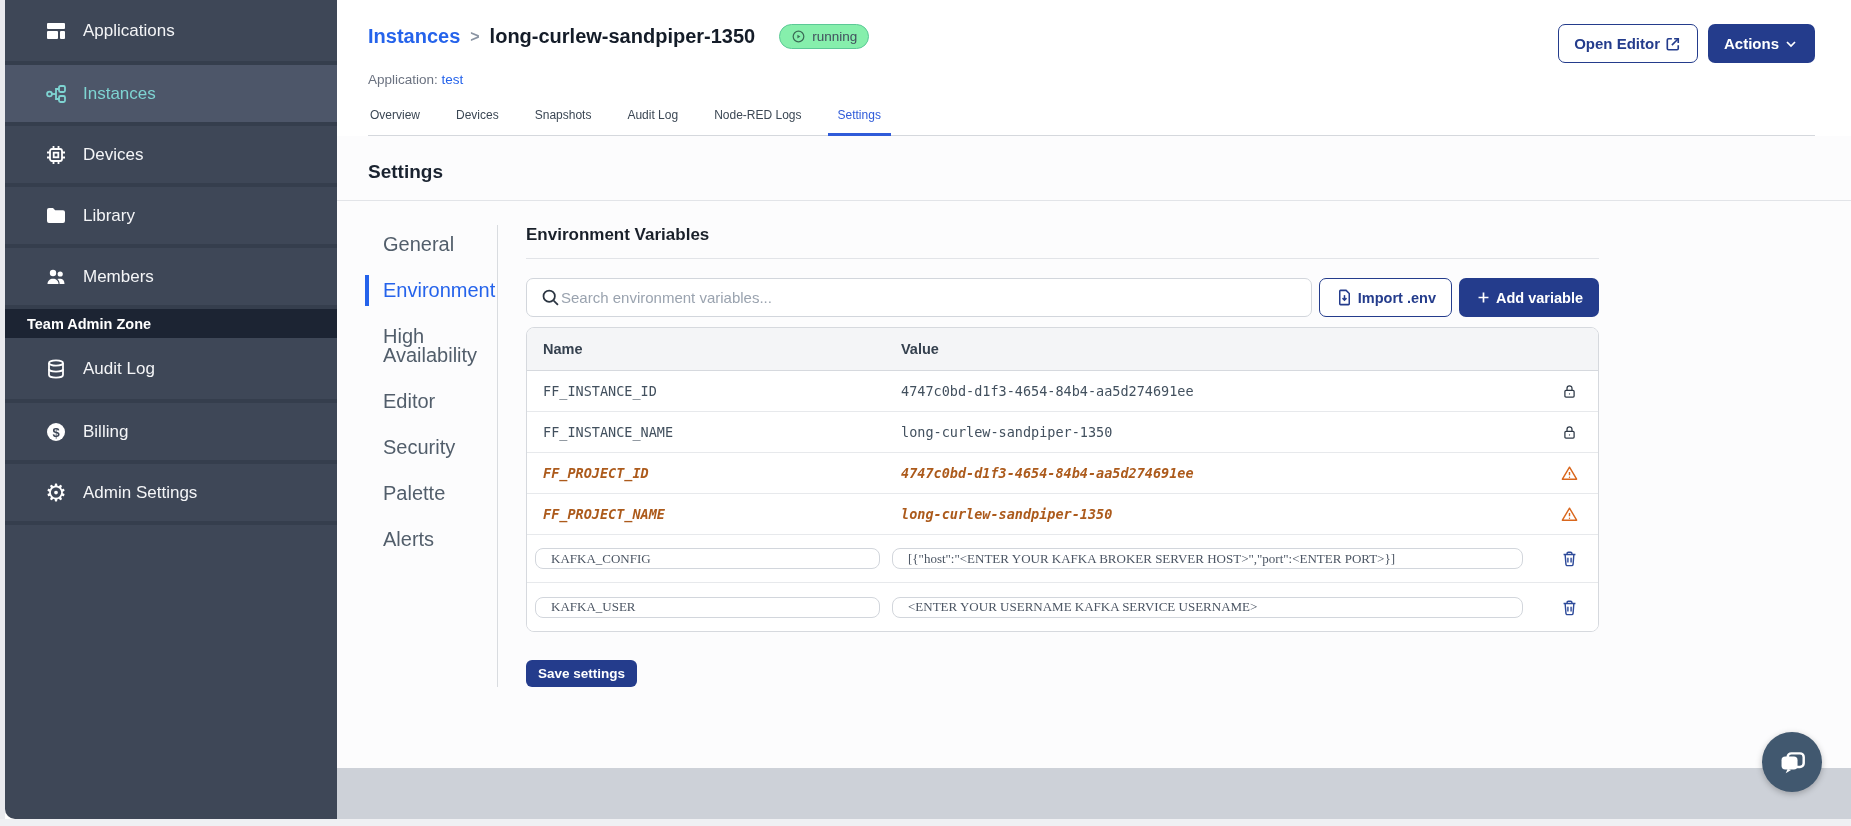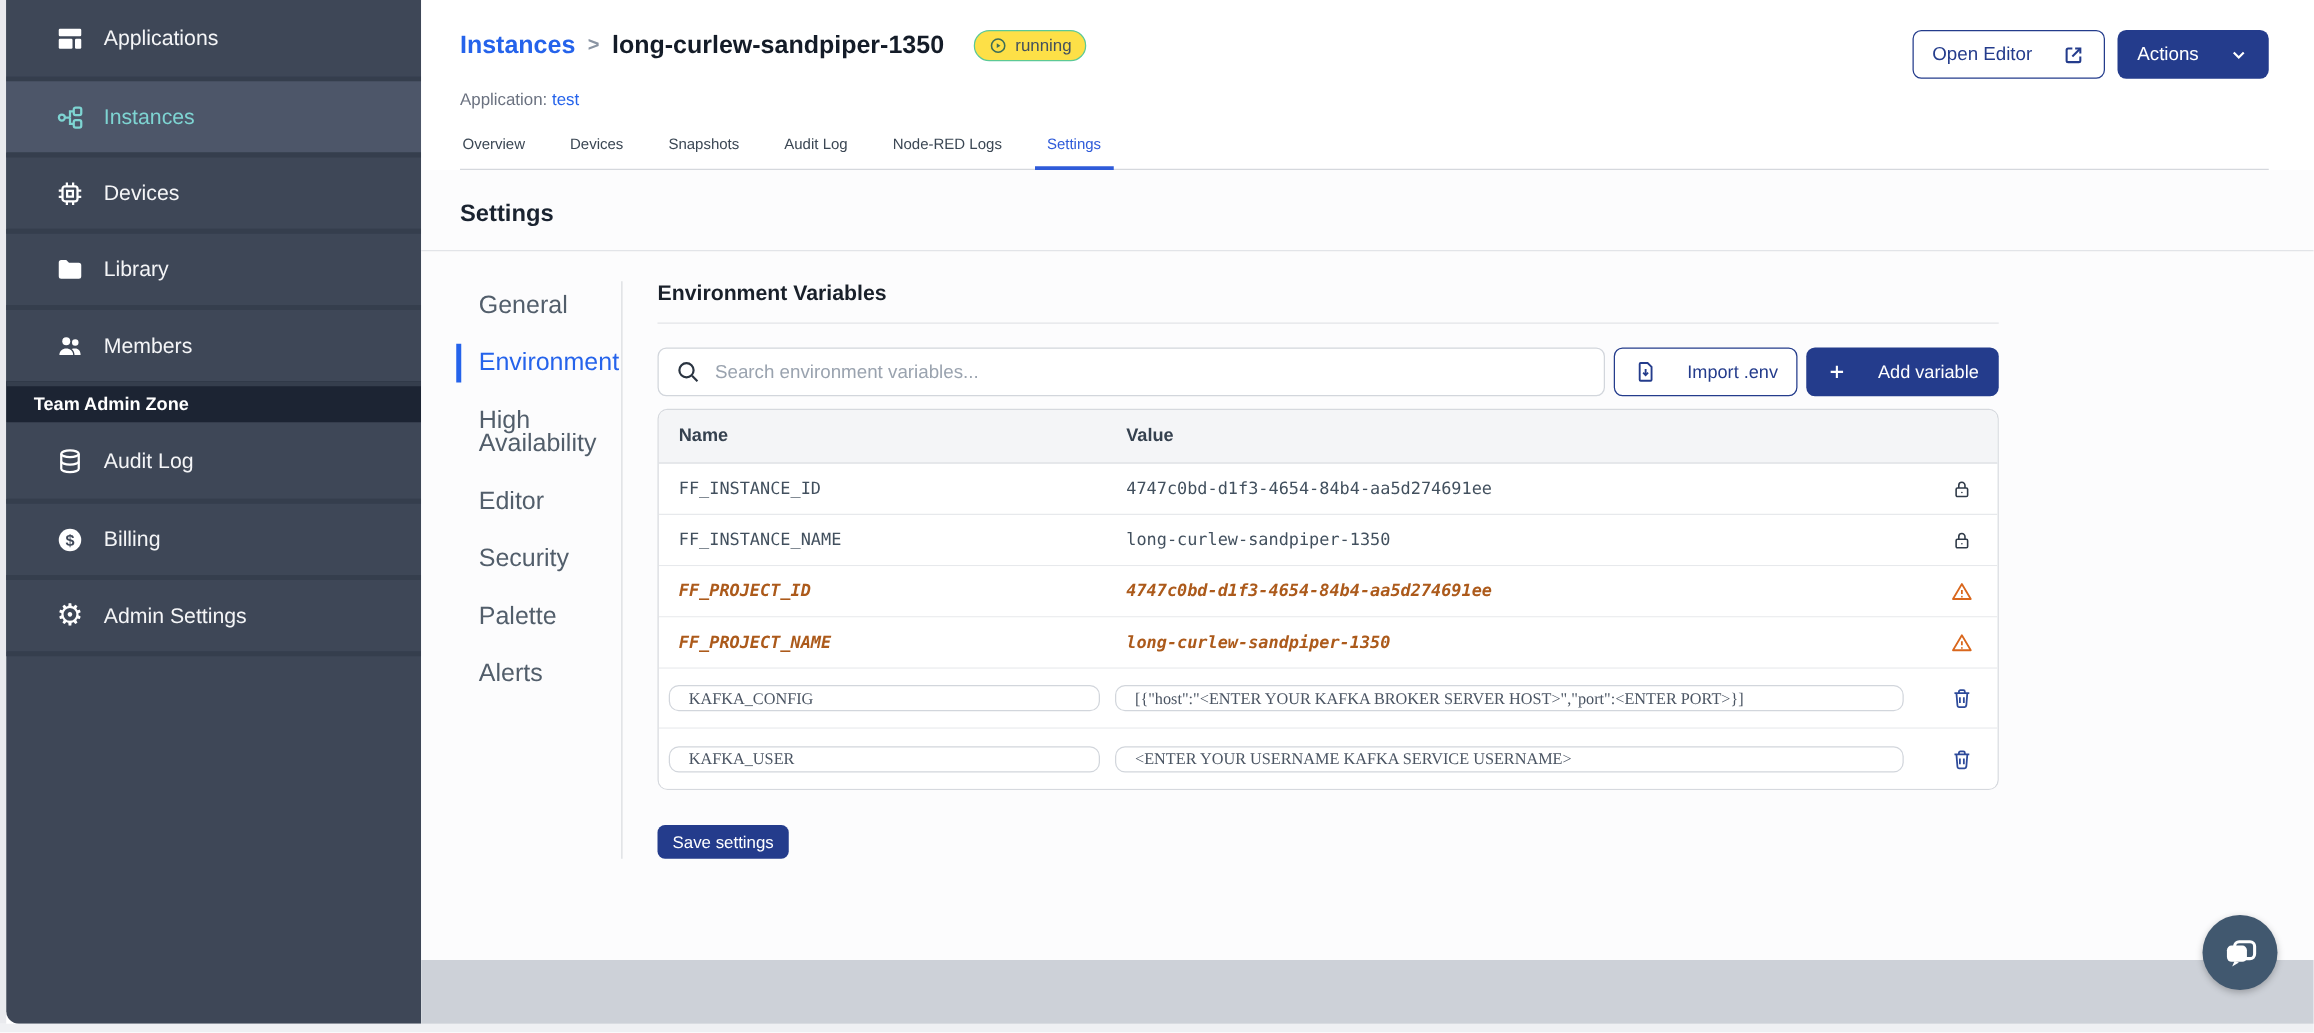--- a/index.html
+++ b/index.html
@@ -22,25 +22,25 @@
   .gear-glyph { font-size:24px; line-height:24px; color:#fff; }
 
   
   .main { flex:1; display:flex; flex-direction:column; min-width:0; background:#fff; position:relative; }
   .page-header { padding:24px 36px 0 31px; background:#fff; }
   .header-row { display:flex; align-items:flex-start; justify-content:space-between; }
   .crumbs { display:flex; align-items:center; gap:10px; }
   .crumb-link { color:#2563eb; font-weight:bold; font-size:20px; cursor:pointer; }
   .crumb-sep { color:#8a94a3; font-size:16px; font-weight:bold; }
   .crumb-current { color:#141c28; font-weight:bold; font-size:20px; }
-  .badge { margin-left:14px; display:inline-flex; align-items:center; gap:6px; background:#fde047;
+  .badge { margin-left:14px; display:inline-flex; align-items:center; gap:6px; background:#86efac;
            border:1px solid #5cc996; border-radius:13px; height:25px; padding:0 11px; font-size:13.5px; color:#42505e; }
   .hdr-buttons { display:flex; gap:10px; }
-  .btn { display:inline-flex; align-items:center; justify-content:center; gap:24px; height:39px; border-radius:7px;
-         font-size:15px; font-weight:normal; cursor:pointer; border:none; font-family:inherit; }
+  .btn { display:inline-flex; align-items:center; justify-content:center; gap:4px; height:39px; border-radius:7px;
+         font-size:15px; font-weight:bold; cursor:pointer; border:none; font-family:inherit; }
   .btn-outline { background:#fff; color:#243c8c; border:1.5px solid #243c8c; padding:0 15px; }
   .btn-navy { background:#243c8c; color:#fff; padding:0 16px; }
   .app-line { margin-top:9px; font-size:13.5px; color:#6b7280; }
   .app-line a { color:#2563eb; text-decoration:none; cursor:pointer; }
   .tabs { margin-top:21px; display:flex; gap:32px; border-bottom:1px solid #d5d8dd; }
   .tab { font-size:12px; color:#3b4754; padding:0 2px 13px; cursor:pointer; position:relative; }
   .tab.active { color:#2f5bd9; }
   .tab.active::after { content:""; position:absolute; left:-8px; right:-8px; bottom:-1px; height:3px; background:#2f5bd9; }
 
   .content { flex:1; background:#fcfcfd; min-height:0; }
@@ -48,21 +48,21 @@
   .content-row { display:flex; padding-top:24px; }
   .subnav { width:161px; flex:0 0 161px; border-right:1px solid #d9dce0; padding:10px 0 30px 46px; }
   .subnav-item { font-size:20px; color:#525e6b; margin-bottom:27px; cursor:pointer; position:relative; line-height:19px; max-width:92px; }
   .subnav-item.active { color:#2563eb; }
   .subnav-item.active::before { content:""; position:absolute; left:-18px; top:-6px; bottom:-6px; width:4px; background:#2563eb; }
 
   .panel { margin-left:28px; width:1073px; }
   .panel h2 { font-size:17px; font-weight:bold; color:#19202a; padding-bottom:13px; border-bottom:1px solid #e2e4e8; }
   .toolbar { display:flex; gap:7px; margin-top:19px; margin-bottom:10px; }
   .search-box { flex:1; height:39px; background:#fff; border:1px solid #d2d6dc; border-radius:7px;
-                display:flex; align-items:center; padding:0 13px; gap:11px; }
+                display:flex; align-items:center; padding:0 13px; }
   .search-box input { border:none; outline:none; flex:1; font-size:15px; color:#374151; font-family:inherit; background:transparent; }
   .search-box input::placeholder { color:#9aa3af; }
   .btn-sm { height:39px; font-size:14.5px; }
 
   .env-table { background:#fff; border:1px solid #d6d9de; border-radius:8px; overflow:hidden; }
   .trow { display:grid; grid-template-columns:362px 1fr 58px; align-items:center; border-bottom:1px solid #e7e9ec; background:#fff; }
   .trow:last-child { border-bottom:none; }
   .thead { background:#f4f5f7; height:43px; border-bottom:1px solid #d6d9de; font-weight:bold; font-size:14.5px; color:#35414f; }
   .h41 { height:41px; } .h48 { height:48px; }
   .cell-name { padding-left:16px; } .cell-value { padding-left:12px; }

